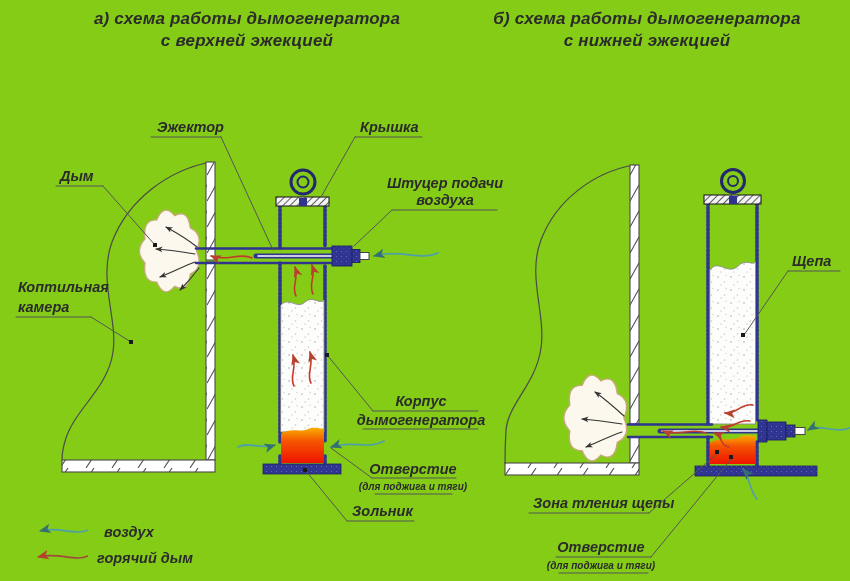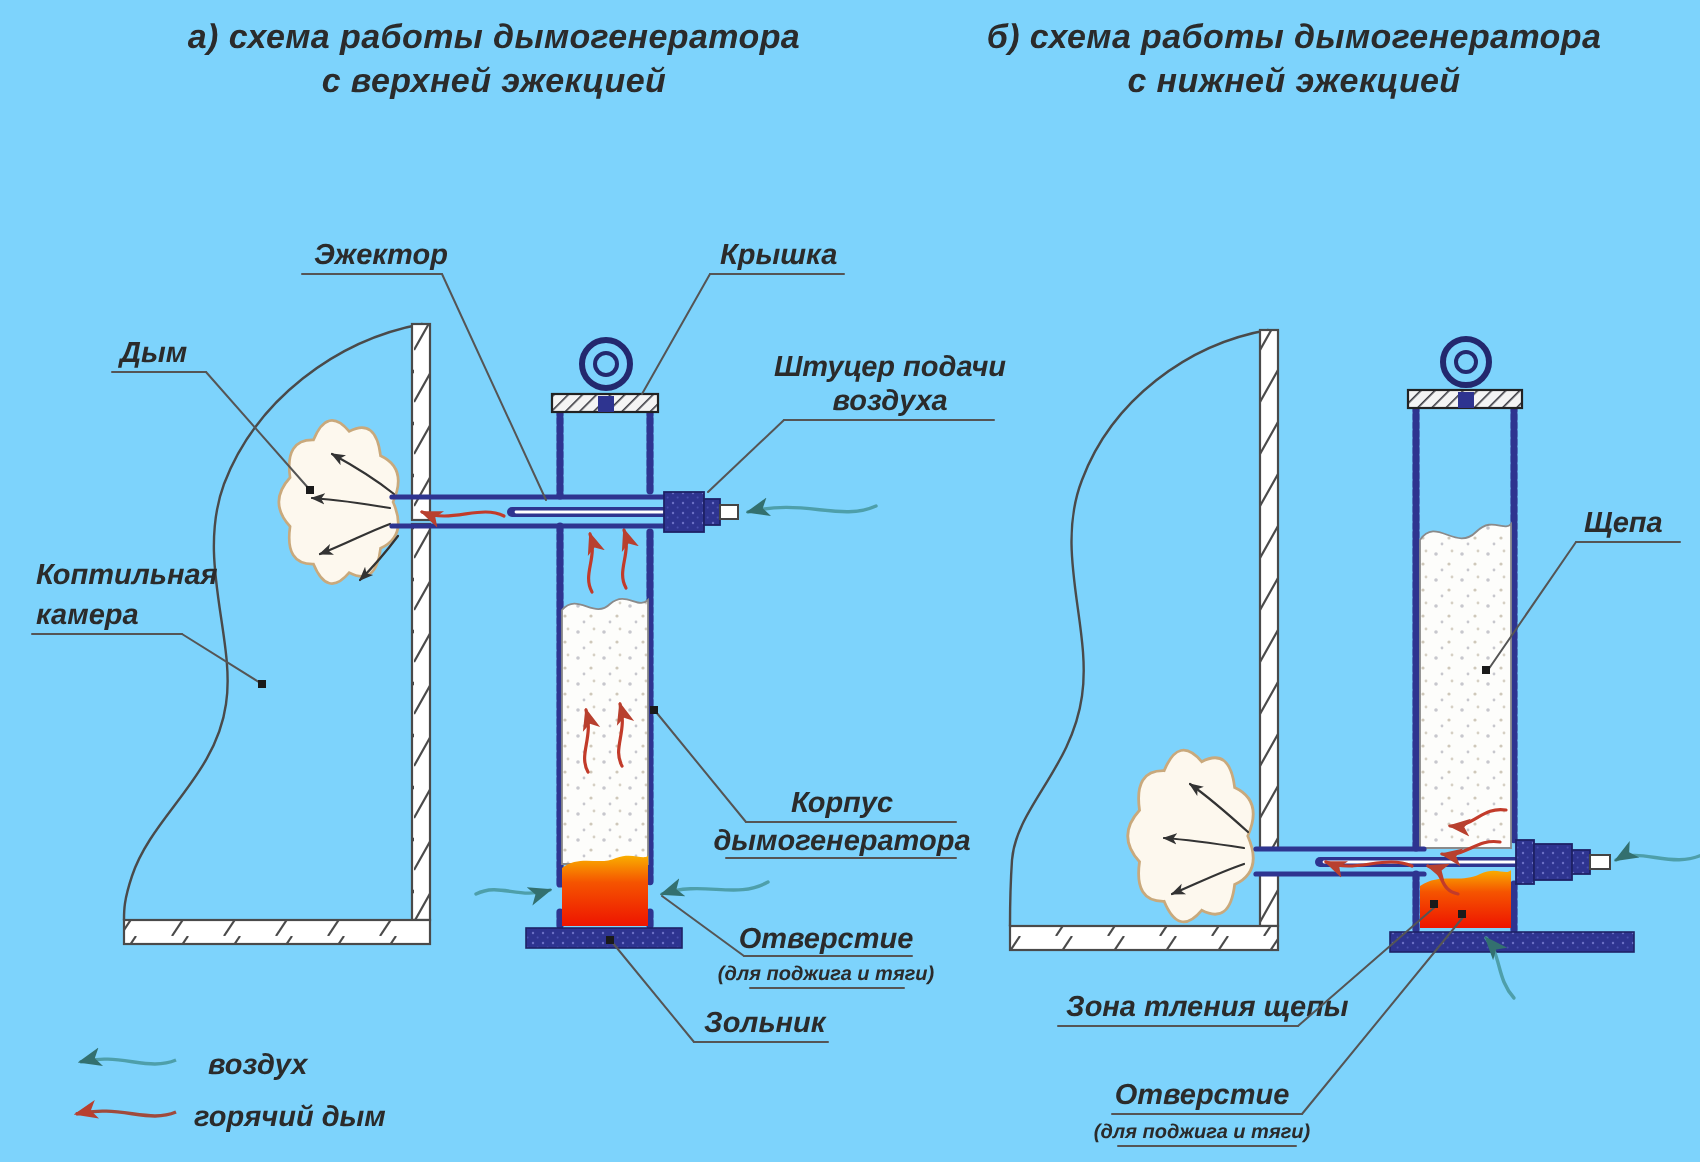--- a/index.html
+++ b/index.html
@@ -1,16 +1,16 @@
 <!DOCTYPE html>
 <html><head>
 <meta charset="utf-8">
 <style>
   html,body { margin:0; padding:0; background:#ffffff; }
-  .page { width:850px; height:581px; position:relative; background:#7dd3fc; overflow:hidden;
+  .page { width:850px; height:581px; position:relative; background:#84cc16; overflow:hidden;
           font-family:"Liberation Sans", sans-serif; }
   svg text { font-family:"Liberation Sans", sans-serif; font-style:italic; fill:#2b2b2b; }
   text.title { font-size:17px; font-weight:600; letter-spacing:0.2px; }
   text.lbl   { font-size:14.5px; font-weight:600; }
   text.note  { font-size:10px;  font-weight:600; }
 </style>
 </head>
 <body>
 
 <div class="page">

